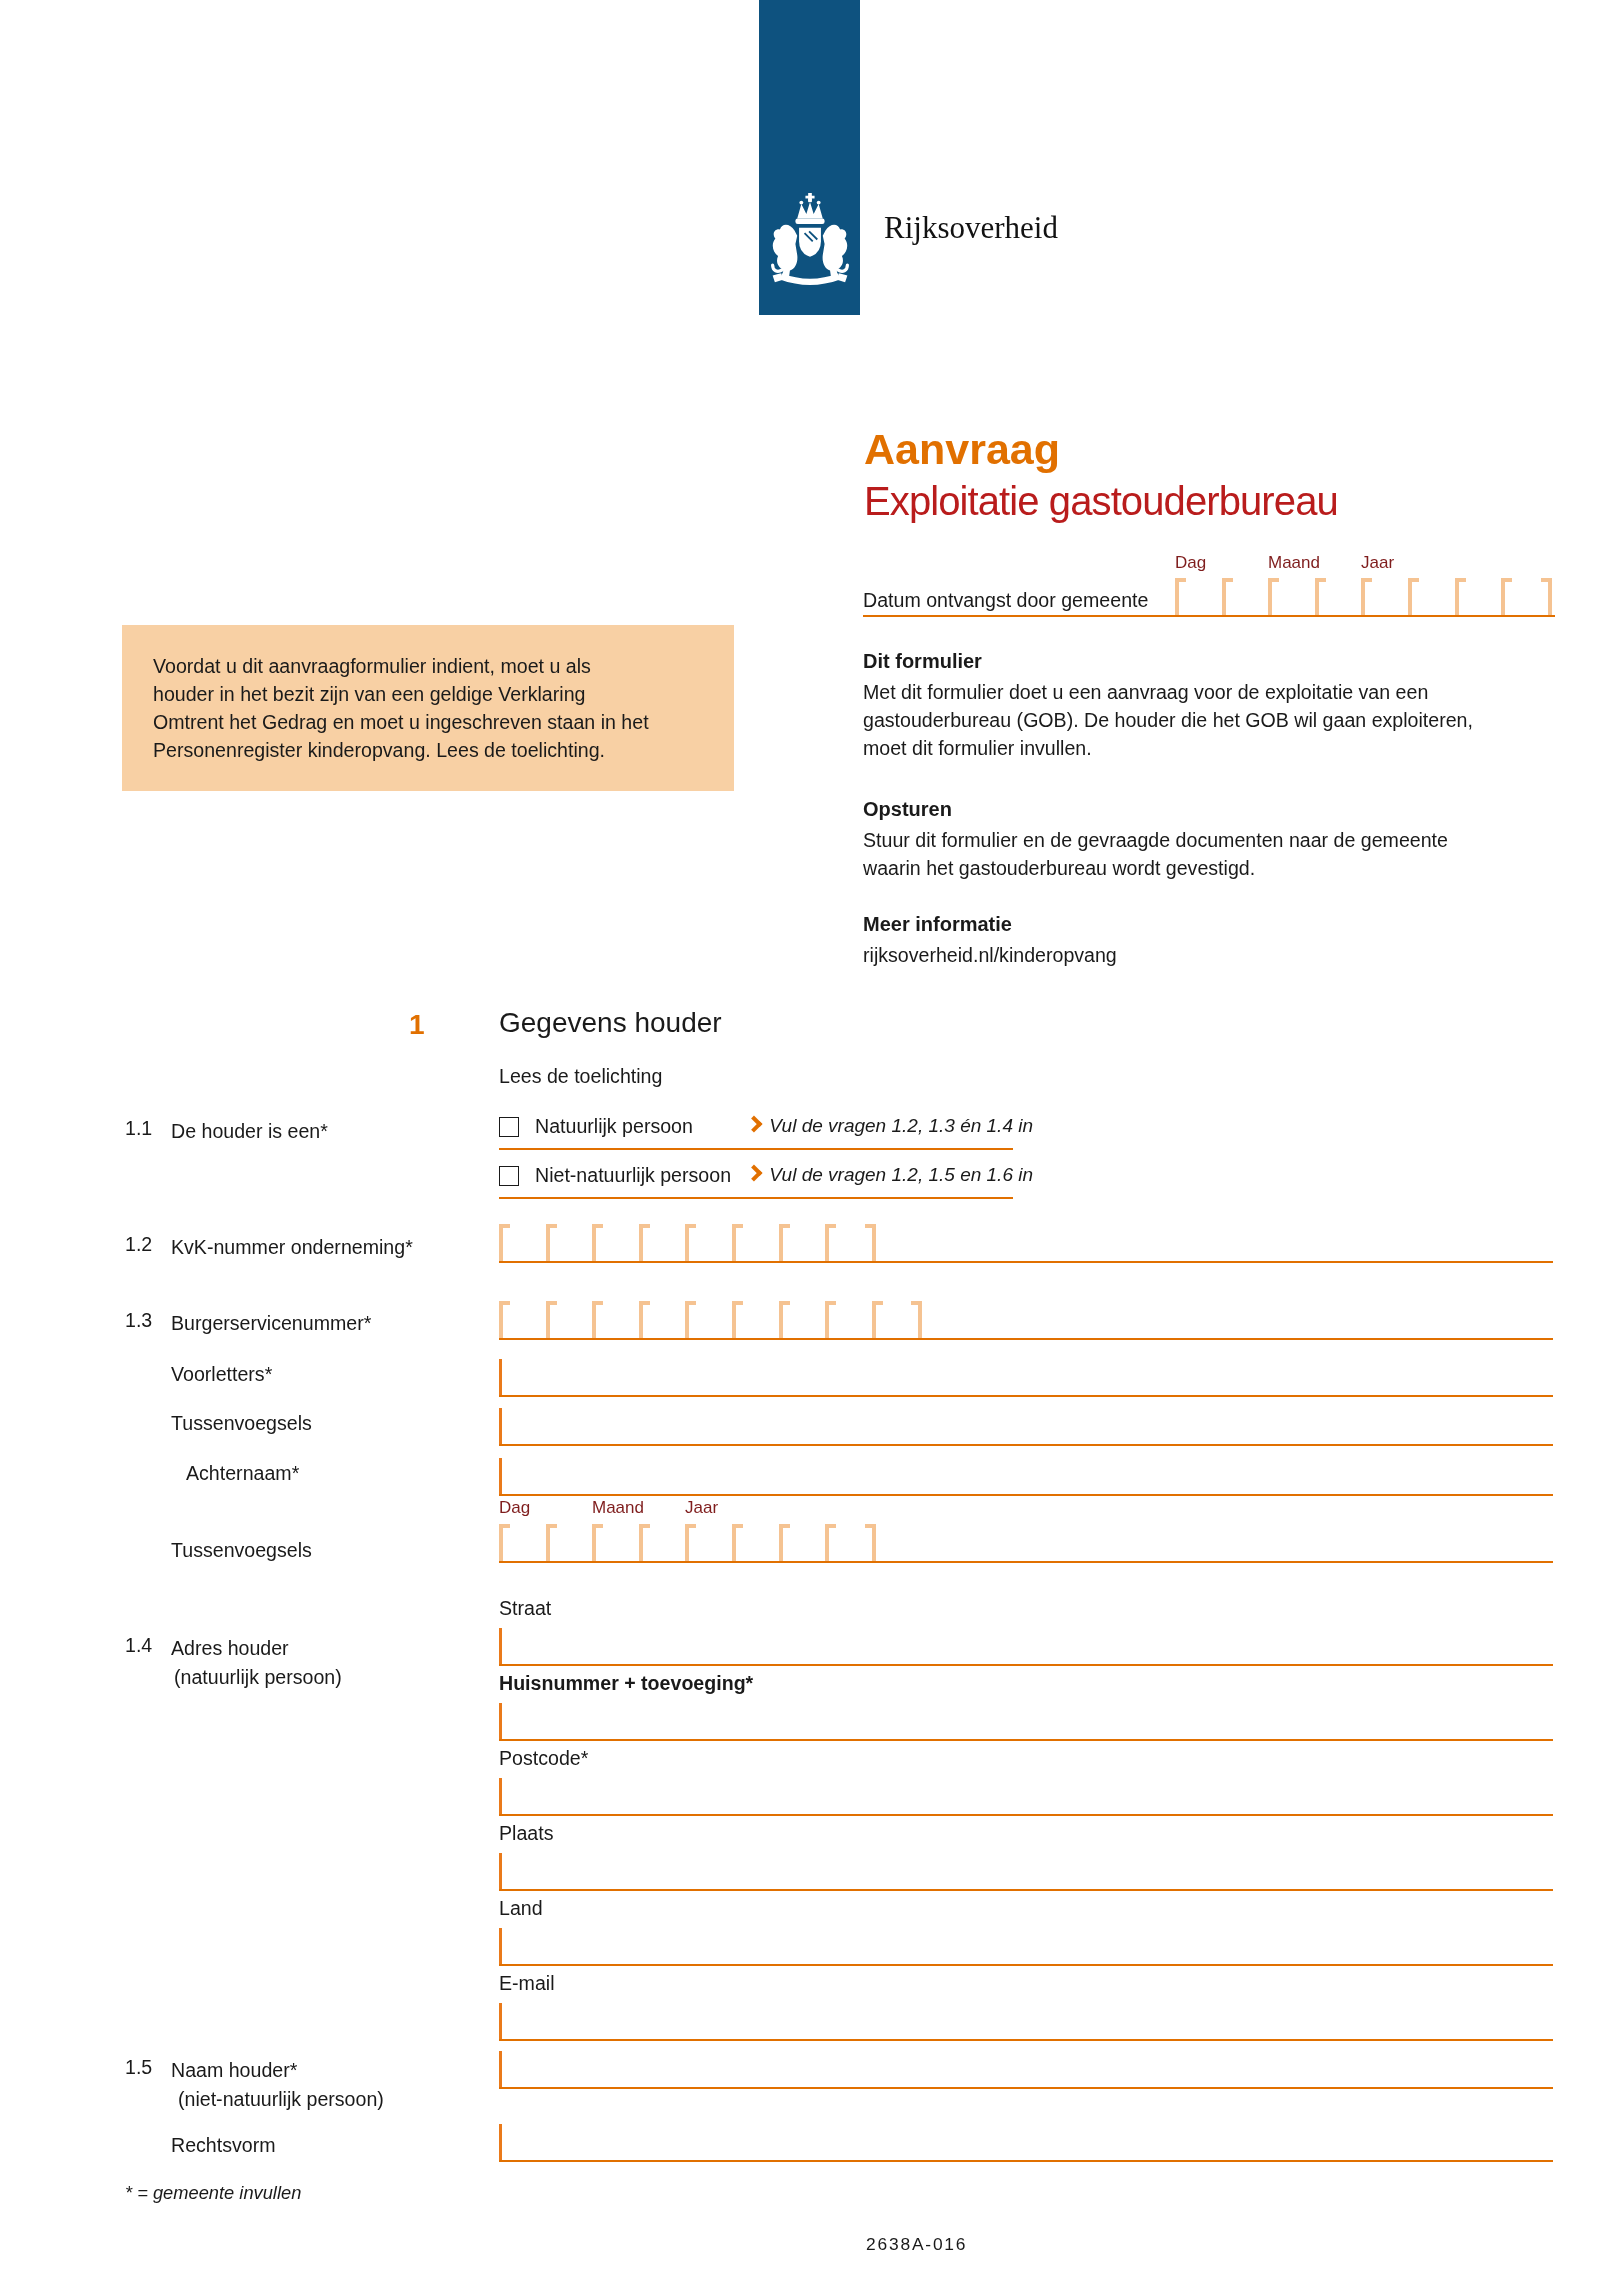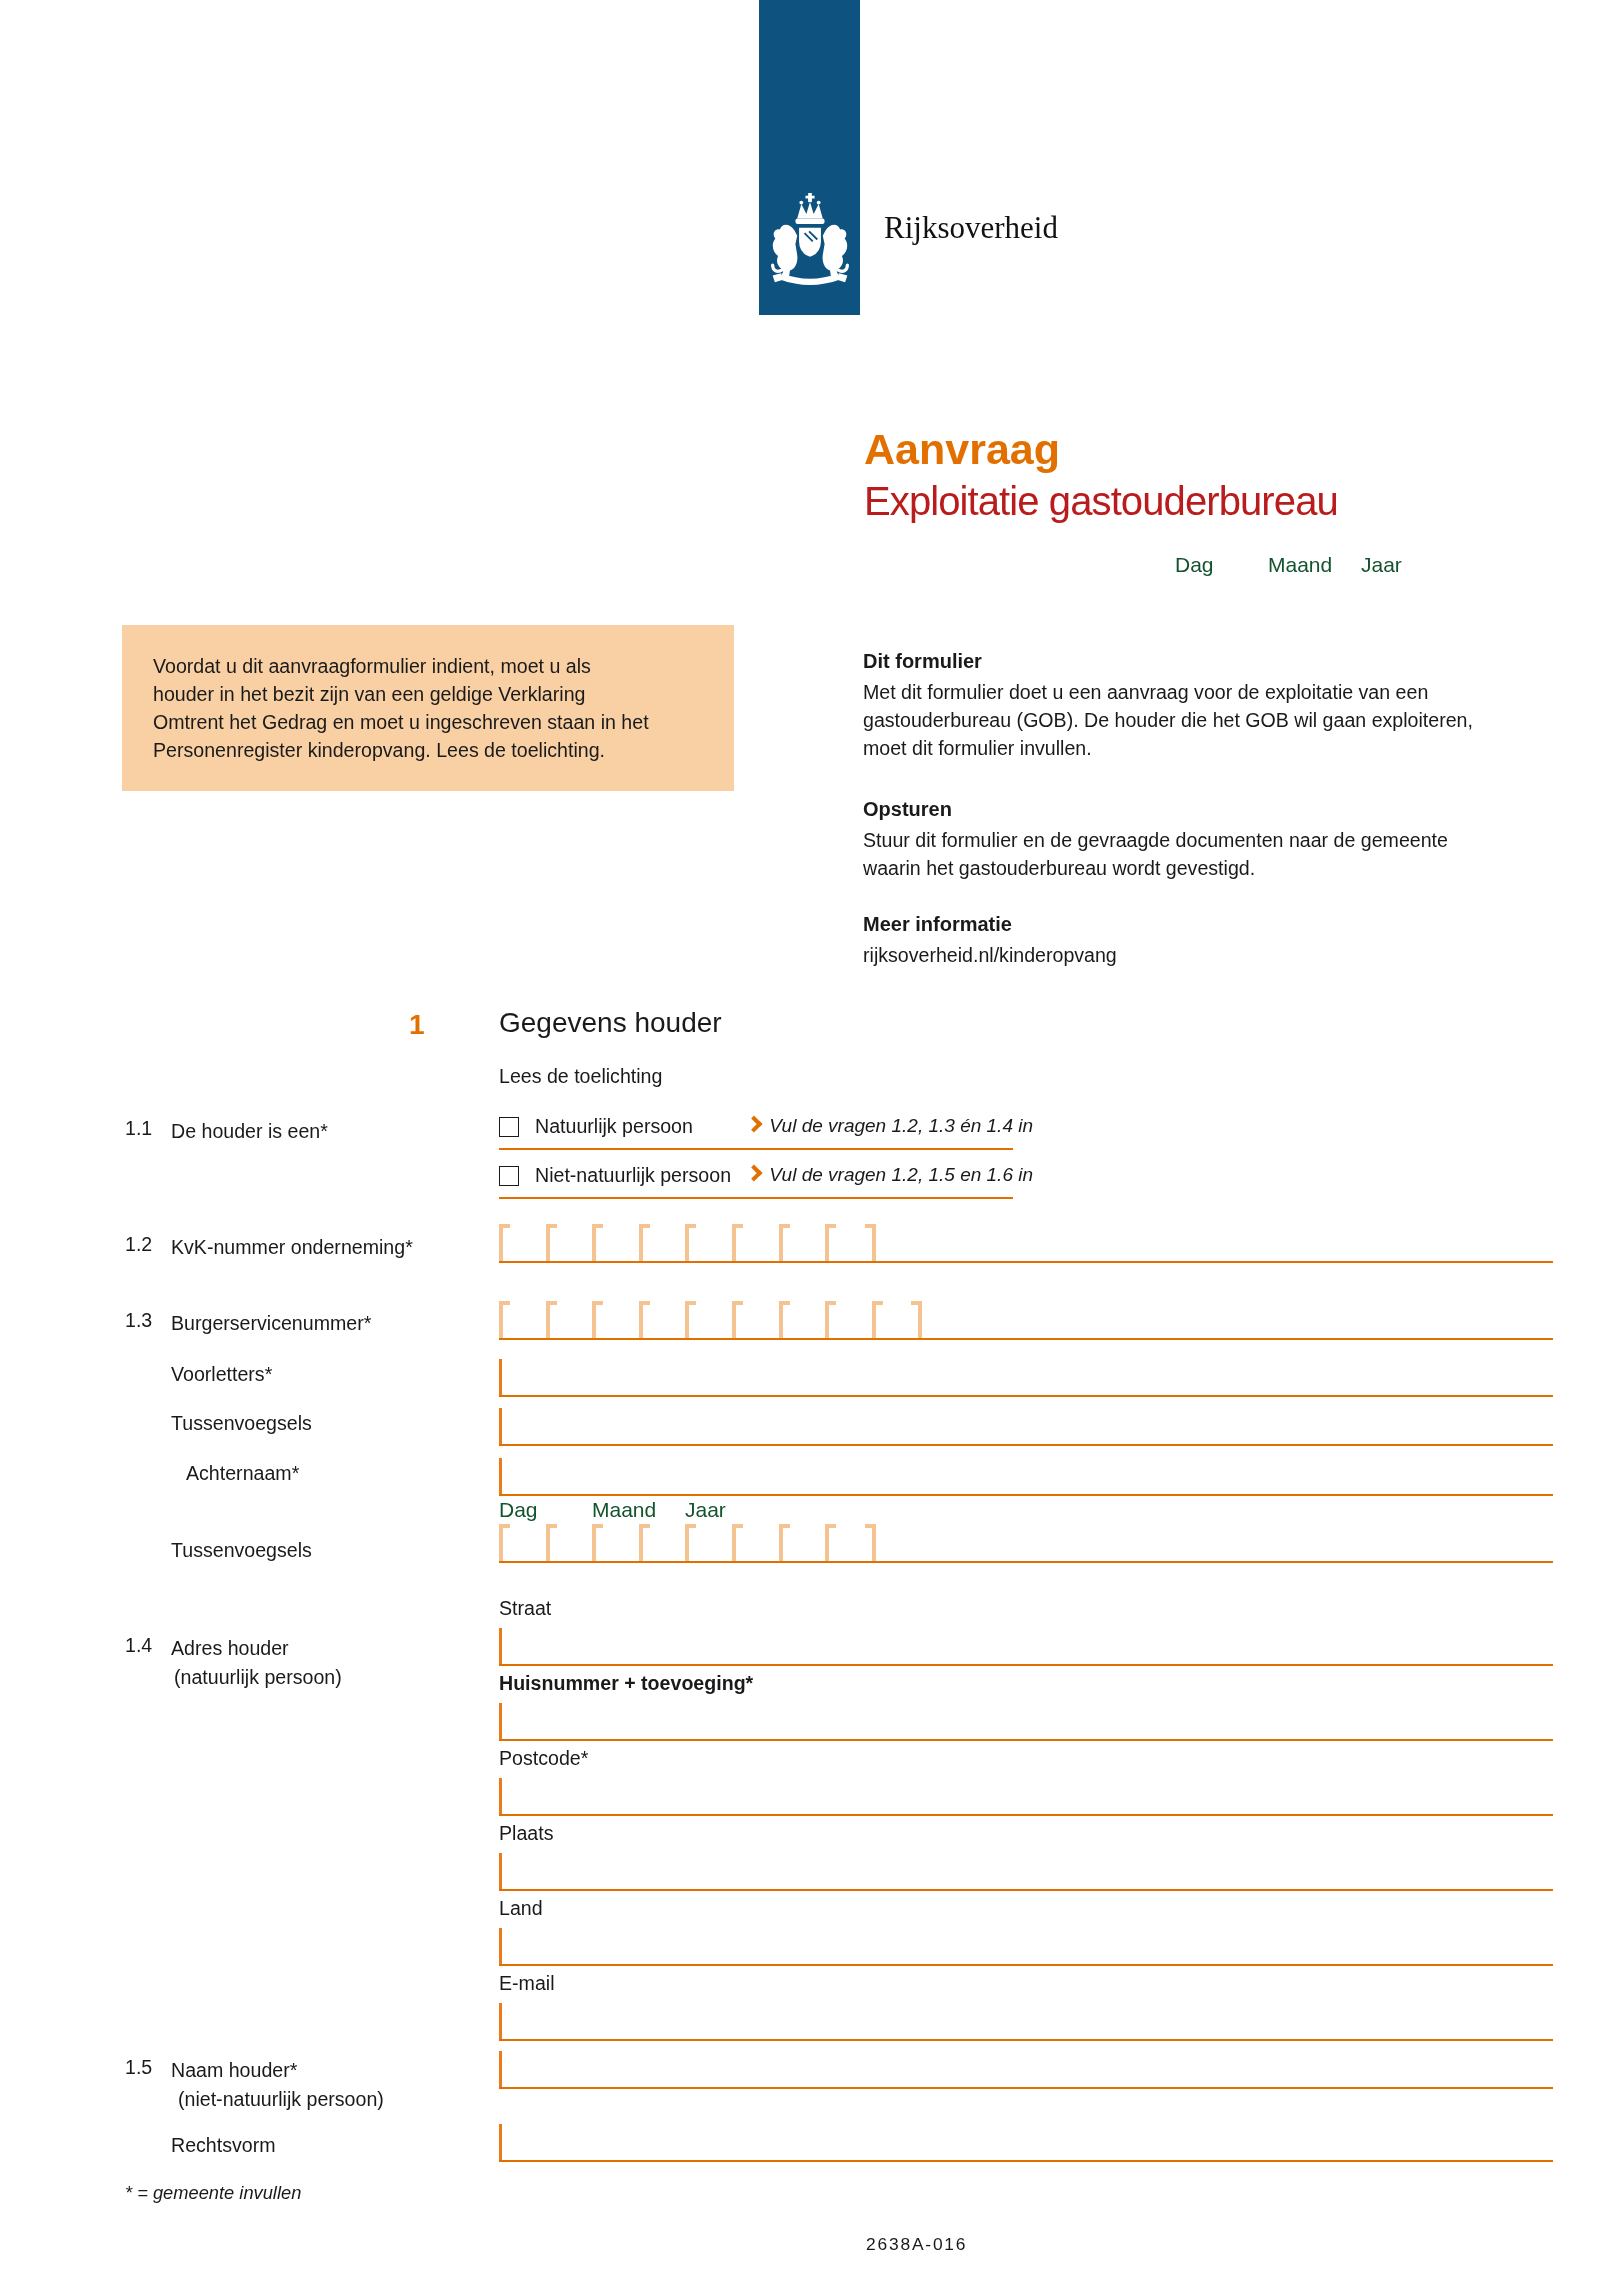--- a/index.html
+++ b/index.html
@@ -9,21 +9,21 @@
     margin:0 auto;
   }
   .abs{position:absolute;}
   
   .logo-bar{left:759px;top:0;width:101px;height:315px;background:#0e527f;}
   .crest{position:absolute;left:50%;bottom:29px;transform:translateX(-50%);}
   .brand{left:884px;top:210px;font-family:"Liberation Serif",serif;font-size:31px;color:#121212;}
   .title1{left:864px;top:428px;font-size:43px;font-weight:bold;color:#e17000;line-height:1;}
   .title2{left:864px;top:481px;font-size:40px;font-weight:400;color:#b91c1c;line-height:1;letter-spacing:-0.9px;text-align:right;}
   
-  .dmj{font-size:21px;color:#14532d;line-height:1;}
+  .dmj{font-size:17px;color:#7f1d1d;line-height:1;}
   .dmj span{position:absolute;top:0;white-space:nowrap;}
   .dmj .m{left:93px;} .dmj .j{left:186px;}
   
   .digits{height:37px;border-bottom:2.7px solid #e17000;}
   .tick{position:absolute;top:0;bottom:0;width:3.7px;background:#f5c392;}
   .tick::after{content:"";position:absolute;top:0;left:3.7px;width:7.3px;height:3.7px;background:#f5c392;}
   .tick-end::after{left:auto;right:3.7px;}
   .input-line{height:38px;border-bottom:2.7px solid #e17000;}
   .input-line::before{content:"";position:absolute;left:0;top:1.8px;bottom:0;width:2.7px;background:#ea7a1a;}
   .qnum{font-size:19.6px;line-height:1.2;}
@@ -79,20 +79,34 @@
   <div class="abs brand">Rijksoverheid</div>
 
   <div class="abs title1">Aanvraag</div>
   <div class="abs title2">Exploitatie gastouderbureau</div>
 
   <div class="abs dmj" style="left:1175px;top:554px;width:384px;height:18.3px;">
     <span class="d">Dag</span>
     <span class="m">Maand</span>
     <span class="j">Jaar</span>
   </div>
+  <div class="abs" style="left:863px;top:578px;width:692px;height:37px;border-bottom:2.7px solid #e17000;">
+    <span class="flabel" style="position:absolute;left:0;bottom:4.6px;">Datum ontvangst door gemeente</span>
+    <span class="abs" style="left:312px;top:0;right:0;bottom:0;">
+        <span class="tick" style="left: 0px;"></span>
+        <span class="tick" style="left: 47px;"></span>
+        <span class="tick" style="left: 93px;"></span>
+        <span class="tick" style="left: 140px;"></span>
+        <span class="tick" style="left: 186px;"></span>
+        <span class="tick" style="left: 233px;"></span>
+        <span class="tick" style="left: 280px;"></span>
+        <span class="tick" style="left: 326px;"></span>
+        <span class="tick tick-end" style="left: 373px;"></span>
+      </span>
+  </div>
 
   <div class="abs notice">Voordat u dit aanvraagformulier indient, moet u als
 houder in het bezit zijn van een geldige Verklaring
 Omtrent het Gedrag en moet u ingeschreven staan in het
 Personenregister kinderopvang. Lees de toelichting.</div>
 
   <div class="abs ih" style="left:863px;top:651px;">Dit formulier</div>
   <div class="abs ip" style="left:863px;top:678px;width:713px;">Met dit formulier doet u een aanvraag voor de exploitatie van een
 gastouderbureau (GOB). De houder die het GOB wil gaan exploiteren,
 moet dit formulier invullen.</div>

